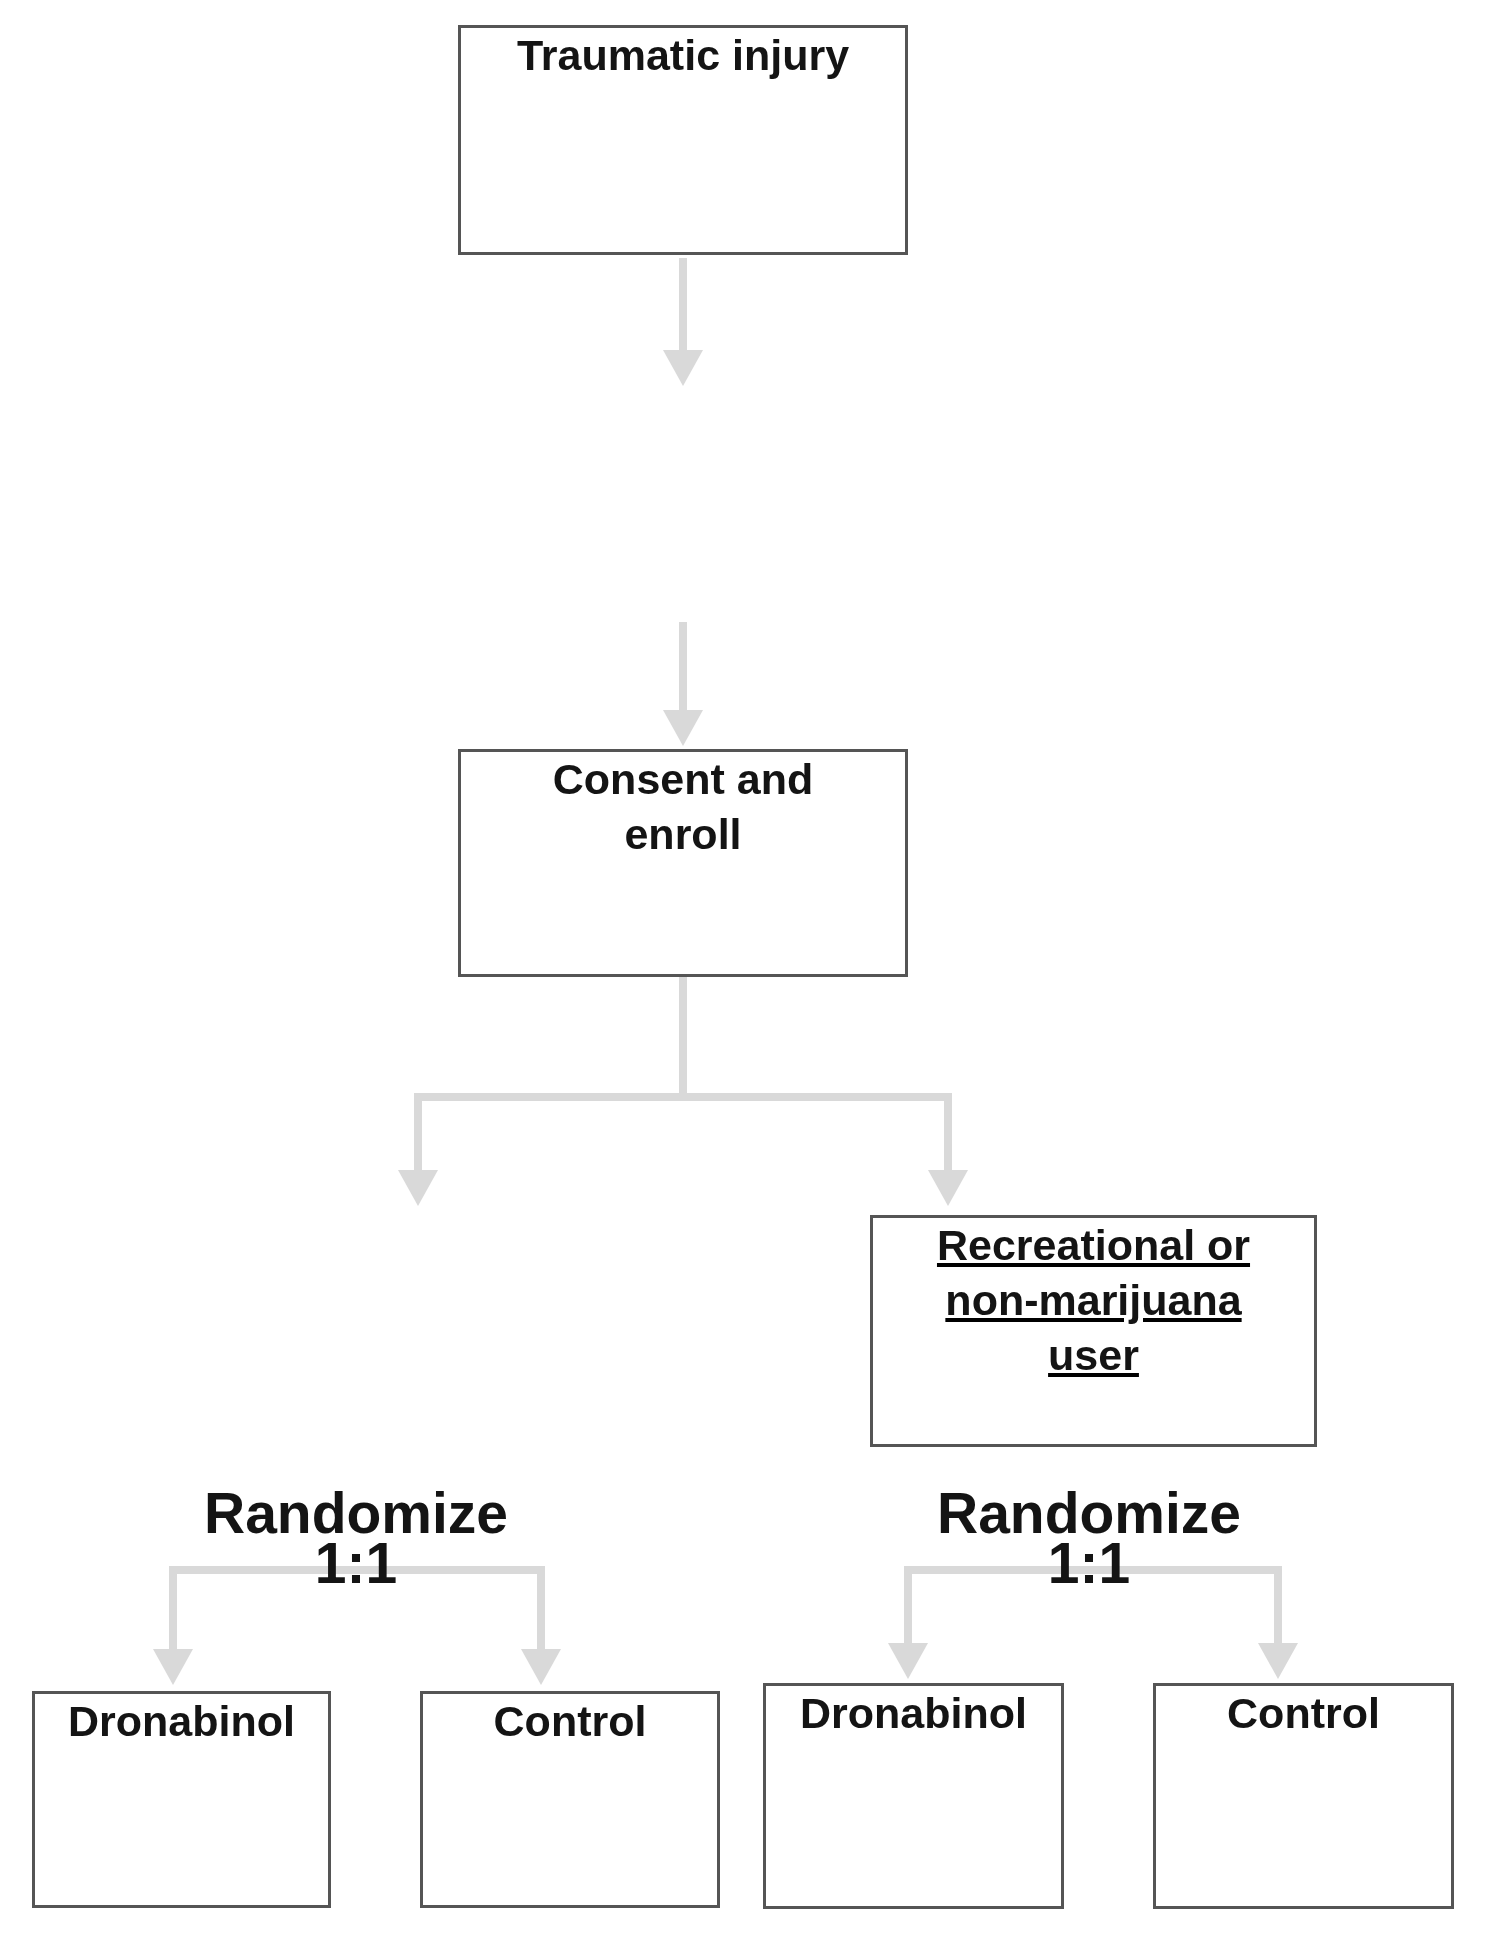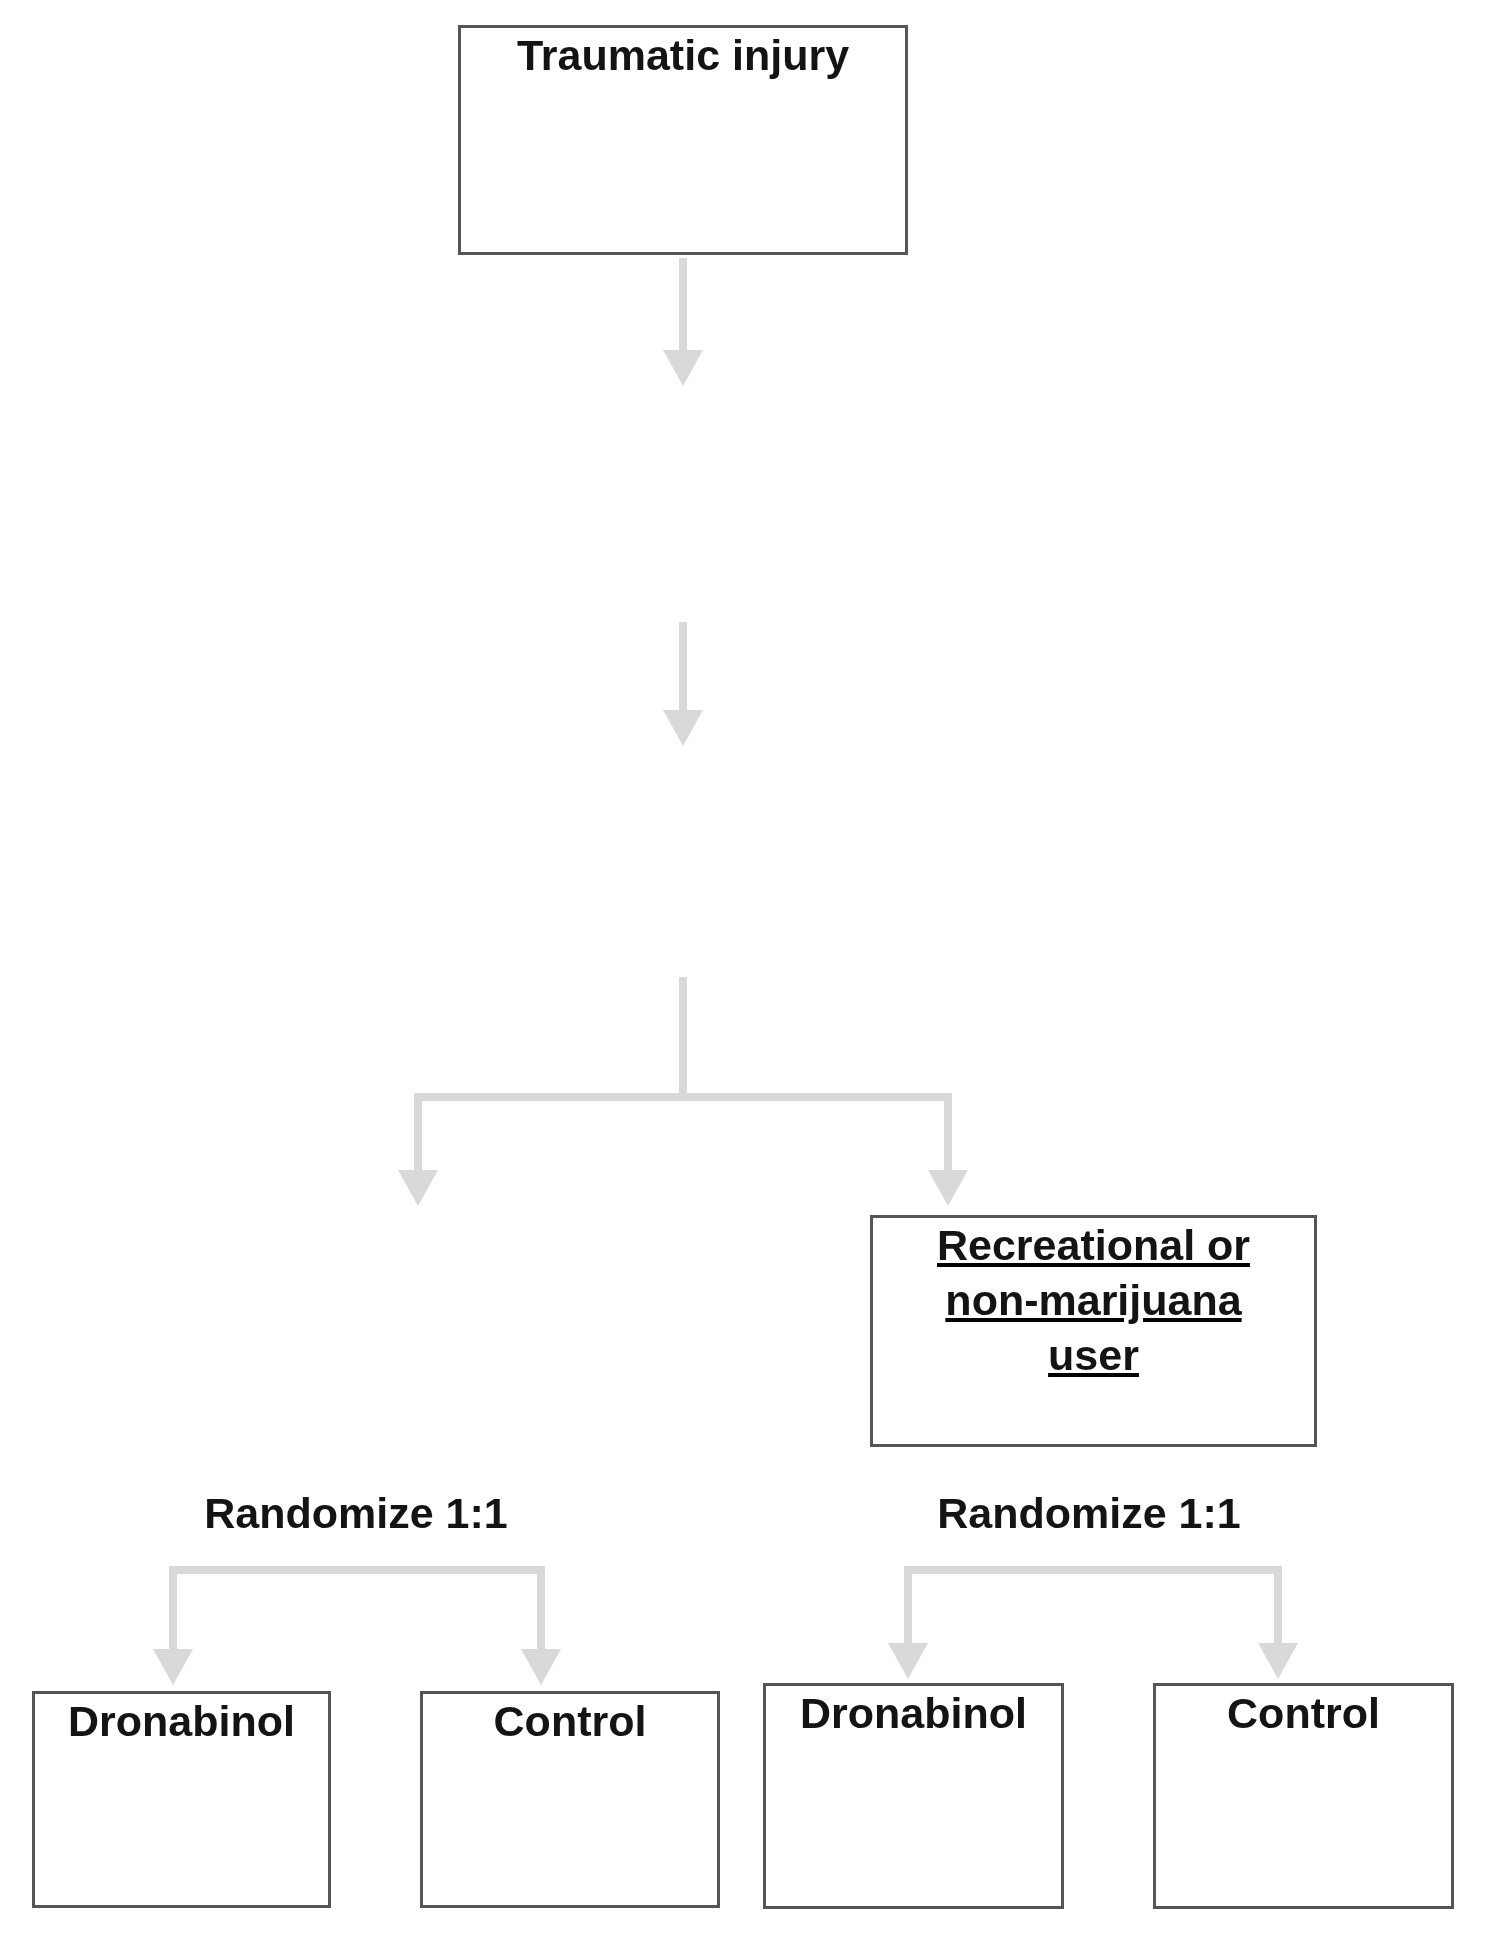--- a/index.html
+++ b/index.html
@@ -79,21 +79,21 @@
   .c-lvert2r{left:904px;top:1566px;height:80px;}
   .c-lhead2r{left:888px;top:1643px;}
   .c-rvert2r{left:1274px;top:1566px;height:80px;}
   .c-rhead2r{left:1258px;top:1643px;}
 
   
   .rand-label{
     position:absolute;
     width:400px;
     text-align:center;
-    font-size:43px;
+    font-size:57px;
     font-weight:700;
     line-height:50px;
     color:var(--text);
   }
   .rand-left {left:156px;top:1488px;}
   .rand-right{left:889px;top:1488px;}
 </style>
 </head>
 <body>
 
@@ -125,20 +125,24 @@
   <div class="head  c-rhead2r"></div>
 
   <div class="rand-label rand-left">Randomize 1:1</div>
   <div class="rand-label rand-right">Randomize 1:1</div>
 
   <div class="node n-traumatic">
     <span class="node-label">Traumatic injury</span>
   </div>
 
 
+  <div class="node n-consent">
+    <span class="node-label">Consent and
+enroll</span>
+  </div>
 
 
   <div class="node n-recreational">
     <span class="node-label">Recreational or
 non-marijuana
 user</span>
   </div>
 
   <div class="node n-dron1">
     <span class="node-label">Dronabinol</span>

